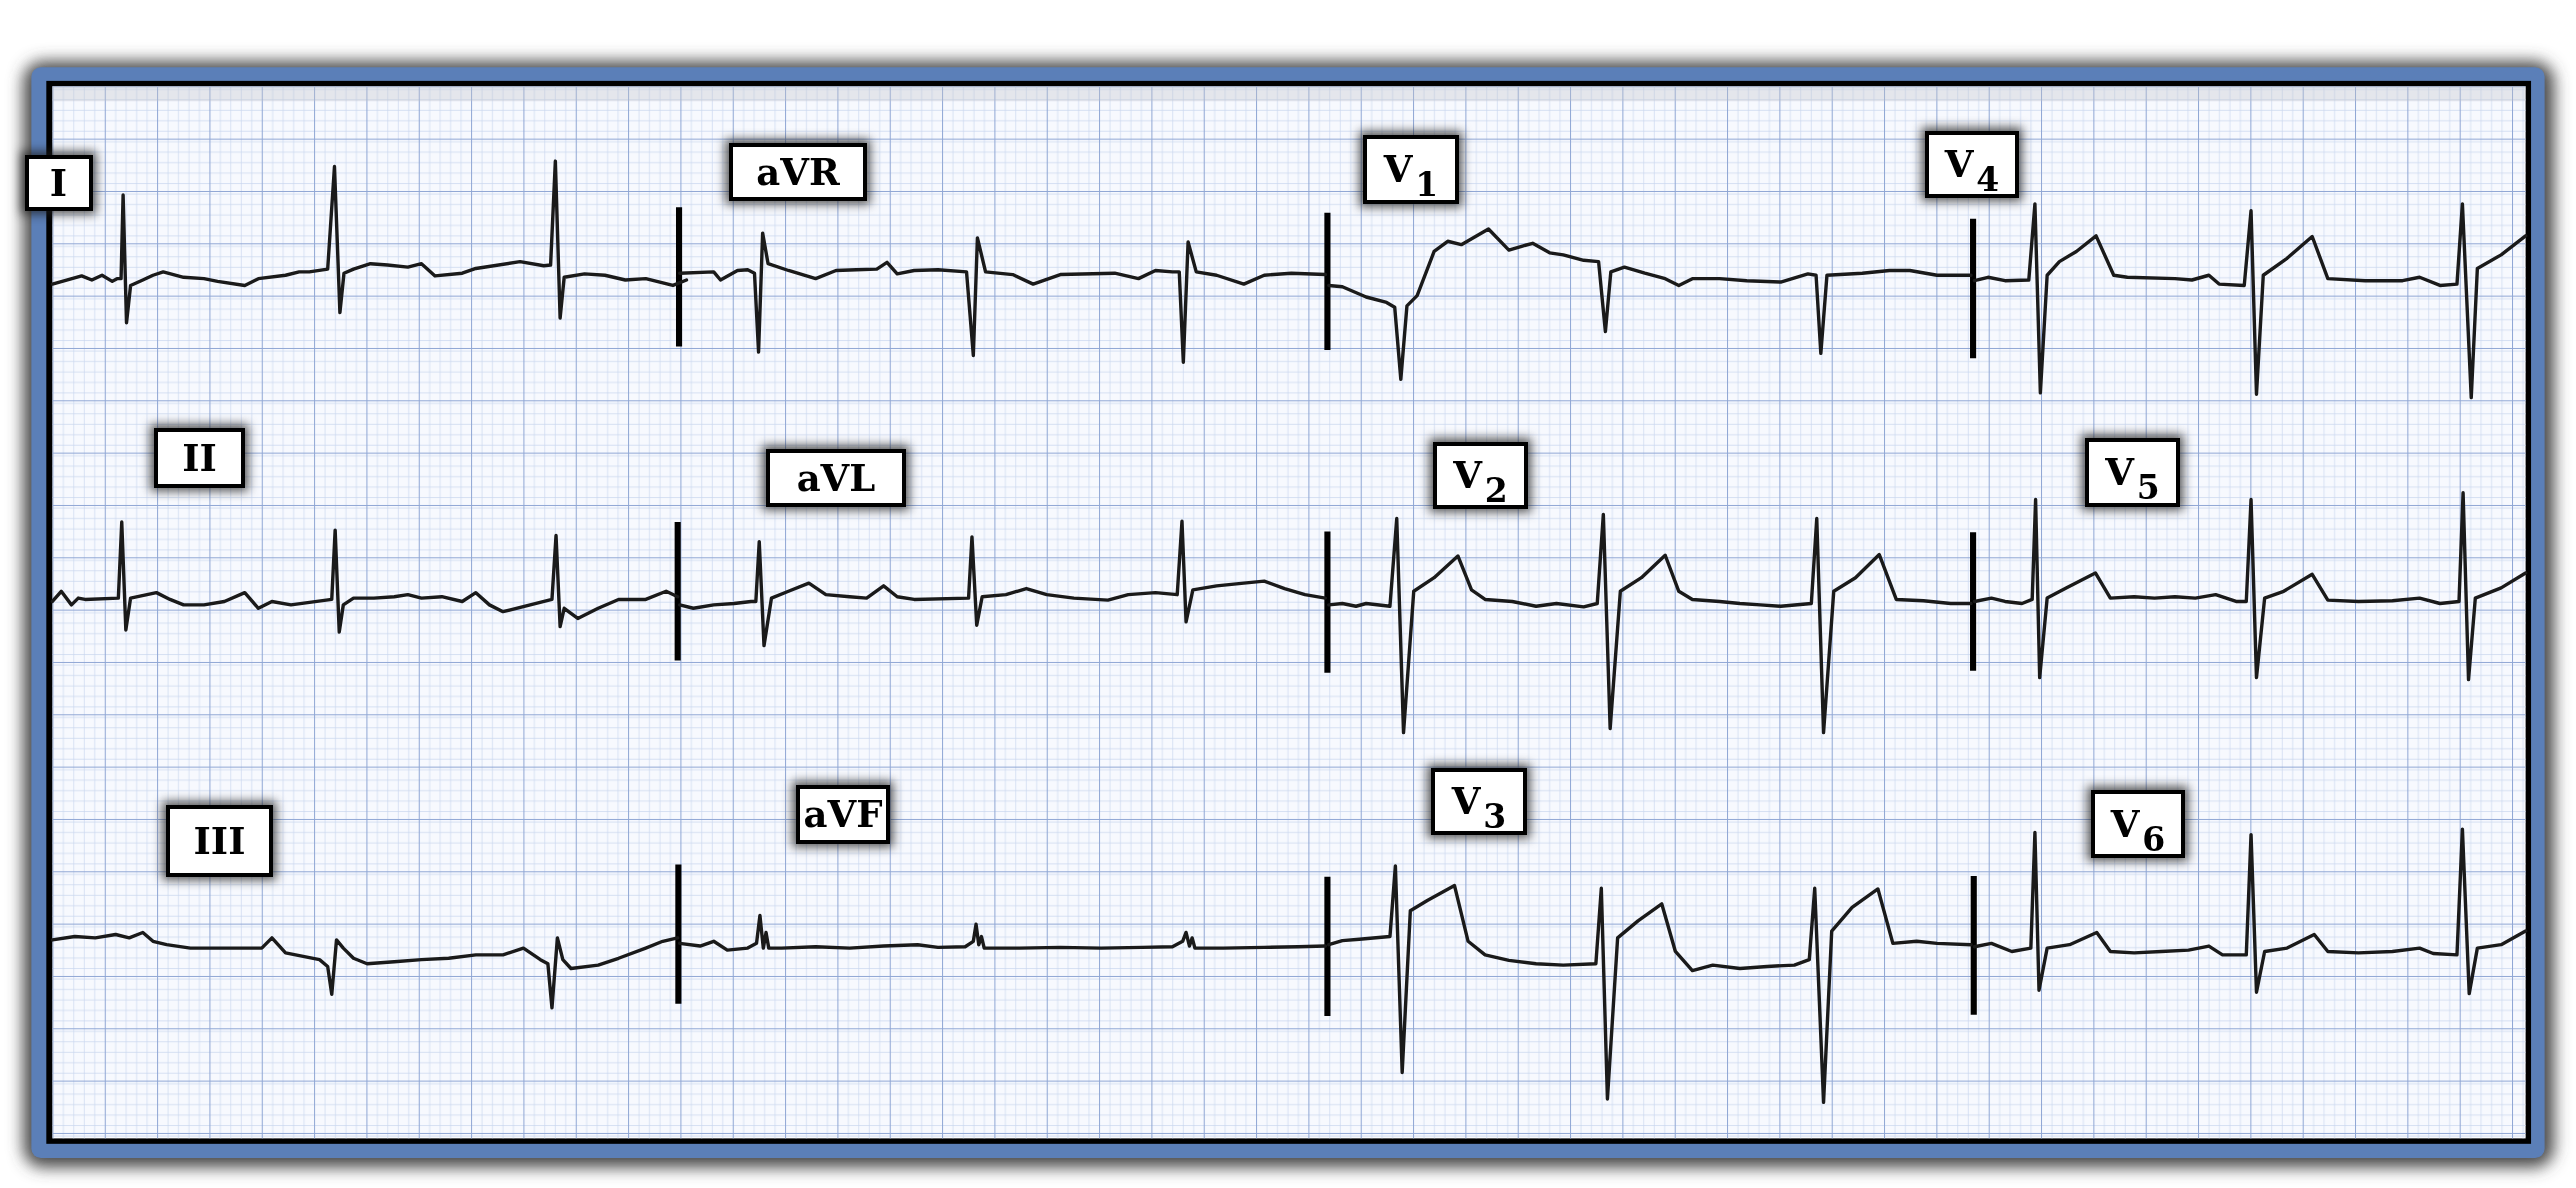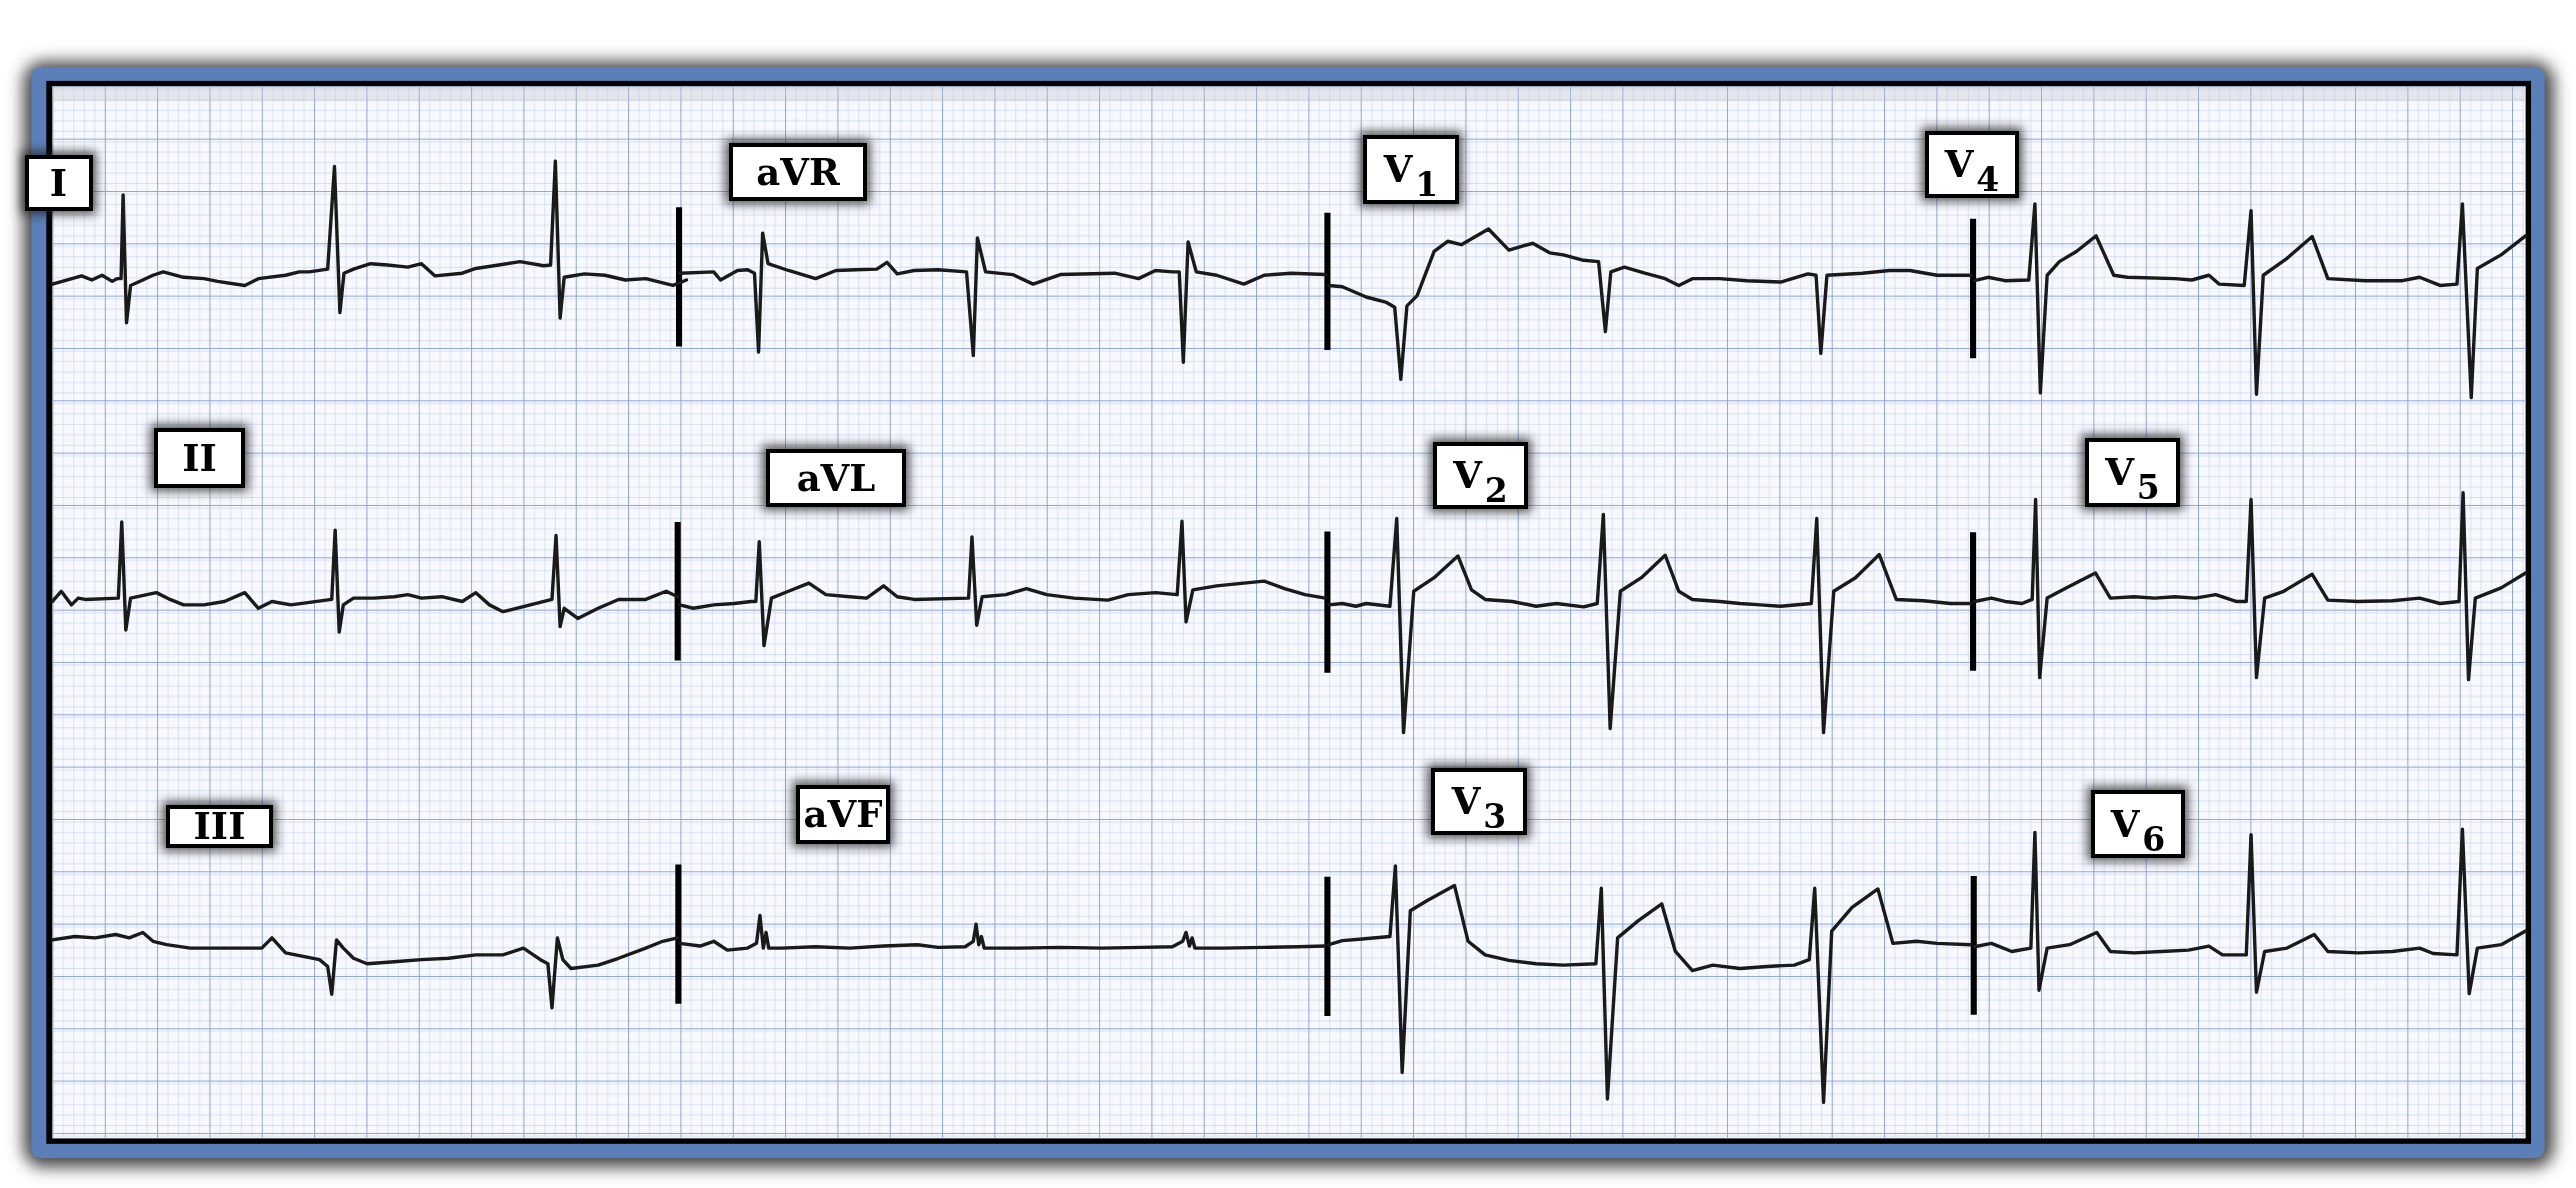--- a/index.html
+++ b/index.html
@@ -110,21 +110,21 @@
 </div>
 <div class="lead-label" style="left:1433px;top:442px;width:95px;height:67px;">
   <span>V</span>
     <span class="sub">2</span>
 </div>
 <div class="lead-label" style="left:2085px;top:438px;width:95px;height:69px;">
   <span>V</span>
     <span class="sub">5</span>
 </div>
 
-<div class="lead-label" style="left:166px;top:805px;width:107px;height:43px;">
+<div class="lead-label" style="left:166px;top:805px;width:107px;height:72px;">
   <span>III</span>
 </div>
 <div class="lead-label" style="left:796px;top:785px;width:94px;height:59px;">
   <span>aVF</span>
 </div>
 <div class="lead-label" style="left:1431px;top:768px;width:96px;height:67px;">
   <span>V</span>
     <span class="sub">3</span>
 </div>
 <div class="lead-label" style="left:2091px;top:790px;width:94px;height:68px;">

